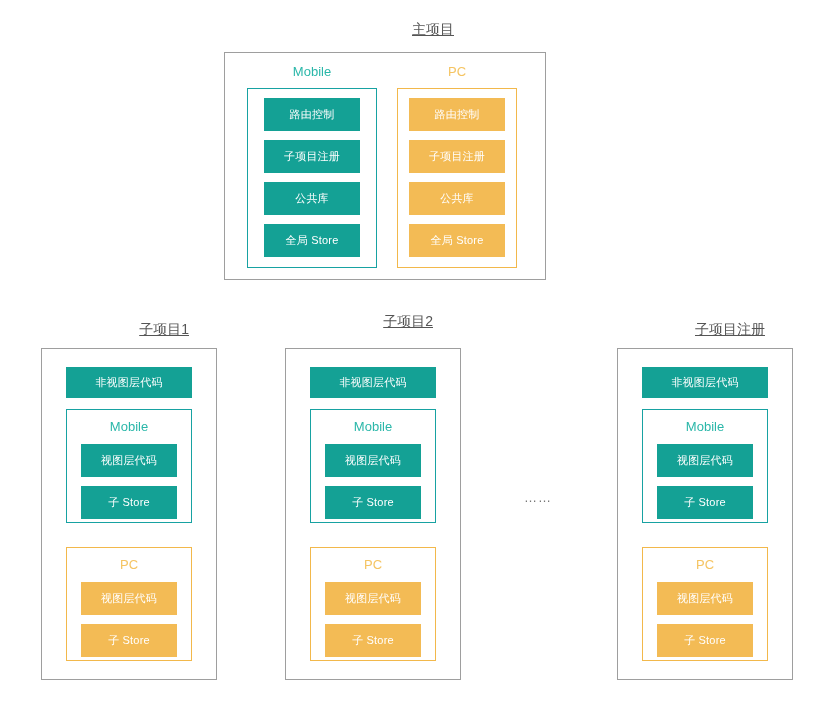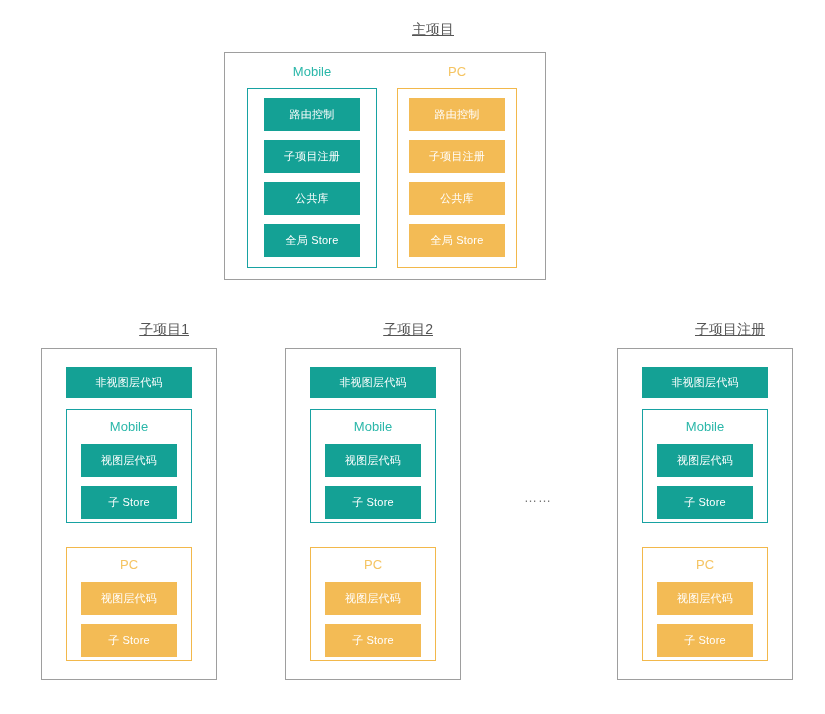--- a/index.html
+++ b/index.html
@@ -125,21 +125,21 @@
 <div class="panel teal" style="left:66px; top:409px; width:126px; height:114px;"></div>
 <div class="panel-label teal" style="left:66px; top:419px; width:126px;">Mobile</div>
 <div class="chip teal" style="left:81px; top:444px; width:96px; height:33px;">视图层代码</div>
 <div class="chip teal" style="left:81px; top:486px; width:96px; height:33px;">子 Store</div>
 
 <div class="panel orange" style="left:66px; top:547px; width:126px; height:114px;"></div>
 <div class="panel-label orange" style="left:66px; top:557px; width:126px;">PC</div>
 <div class="chip orange" style="left:81px; top:582px; width:96px; height:33px;">视图层代码</div>
 <div class="chip orange" style="left:81px; top:624px; width:96px; height:33px;">子 Store</div>
 
-<div class="group-title" style="left:313px; top:320px; width:120px;">子项目2</div>
+<div class="group-title" style="left:313px; top:312px; width:120px;">子项目2</div>
 
 <div class="outer-box" style="left:285px; top:348px; width:176px; height:332px;"></div>
 
 <div class="chip teal" style="left:310px; top:367px; width:126px; height:31px;">非视图层代码</div>
 
 <div class="panel teal" style="left:310px; top:409px; width:126px; height:114px;"></div>
 <div class="panel-label teal" style="left:310px; top:419px; width:126px;">Mobile</div>
 <div class="chip teal" style="left:325px; top:444px; width:96px; height:33px;">视图层代码</div>
 <div class="chip teal" style="left:325px; top:486px; width:96px; height:33px;">子 Store</div>
 

